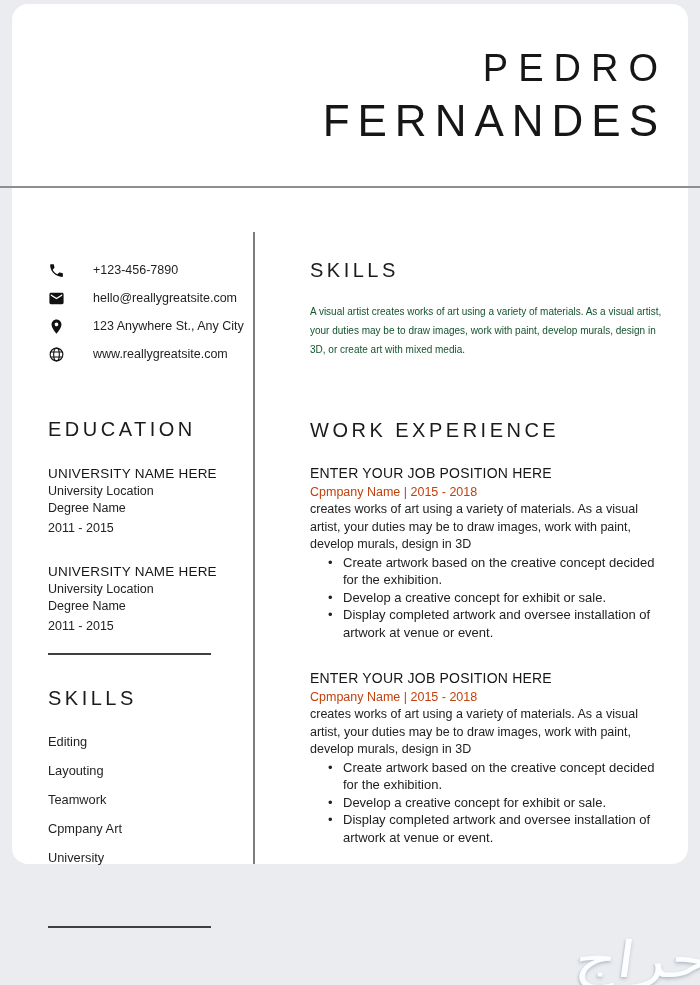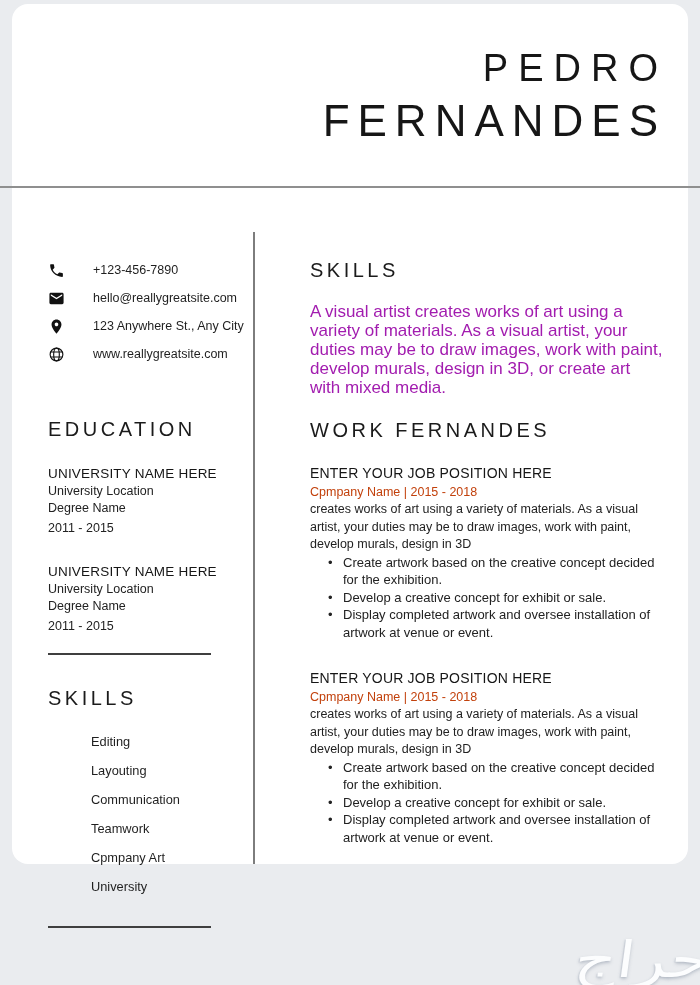--- a/index.html
+++ b/index.html
@@ -42,26 +42,26 @@
   .edu-school { font-size:13.5px; line-height:18px; letter-spacing:.2px; color:#161616; white-space:nowrap; }
   .edu-line   { font-size:12.5px; line-height:17px; color:#222; }
   .edu-dates  { font-size:12.5px; line-height:17px; color:#222; margin-top:3px; }
 
   .rule { position:absolute; left:36px; width:163px; height:2px; background:#3f3f3f; }
   .rule-top    { top:649px; }
   .rule-bottom { top:922px; }
 
   .skills { position:absolute; left:36px; top:681px; width:200px; }
   .skills ul { list-style:none; margin-top:16px; }
-  .skills li { font-size:12.8px; line-height:29px; color:#1f1f1f;margin-left:43px; }
+  .skills li { font-size:12.8px; line-height:29px; color:#1f1f1f; }
 
   
   .profile { position:absolute; left:298px; top:252px; width:354px; }
   .profile .sec-h { line-height:28px; }
-  .profile p { margin-top:18px; font-size:17px; line-height:19px; color:#a21caf; }
+  .profile p { margin-top:18px; font-size:10px; line-height:19px; color:#14532d; }
 
   .work { position:absolute; left:298px; top:412px; width:354px; }
   .work .sec-h { line-height:28px; }
   .job { margin-top:20px; }
   .job + .job { margin-top:28px; }
   .job-title   { font-size:14px; line-height:19px; letter-spacing:.2px; color:#161616; white-space:nowrap; }
   .job-company { font-size:12.5px; line-height:18px; color:#c2410c; }
   .job-summary { font-size:12.5px; line-height:17.5px; color:#222; }
   .job ul { list-style:none; }
   .job li { position:relative; padding-left:33px; font-size:13px; line-height:17.5px; color:#222; }
@@ -145,36 +145,35 @@
       </div>
     </div>
 
     <div class="rule rule-top"></div>
 
     <div class="skills">
       <div class="sec-h">SKILLS</div>
       <ul>
         <li>Editing</li>
         <li>Layouting</li>
-        <li>Communication</li>
         <li>Teamwork</li>
         <li>Cpmpany Art</li>
         <li>University</li>
       </ul>
     </div>
 
     <div class="rule rule-bottom"></div>
 
     <div class="profile">
       <div class="sec-h">SKILLS</div>
       <p>A visual artist creates works of art using a variety of materials. As a visual artist, your duties may be to draw images, work with paint, develop murals, design in 3D, or create art with mixed media.</p>
     </div>
 
     <div class="work">
-      <div class="sec-h">WORK FERNANDES</div>
+      <div class="sec-h">WORK EXPERIENCE</div>
 
       <div class="job">
         <div class="job-title">ENTER YOUR JOB POSITION HERE</div>
         <div class="job-company">Cpmpany Name | 2015 - 2018</div>
         <div class="job-summary">creates works of art using a variety of materials. As a visual artist, your duties may be to draw images, work with paint, develop murals, design in 3D</div>
         <ul>
           <li>Create artwork based on the creative concept decided for the exhibition.</li>
           <li>Develop a creative concept for exhibit or sale.</li>
           <li>Display completed artwork and oversee installation of artwork at venue or event.</li>
         </ul>

